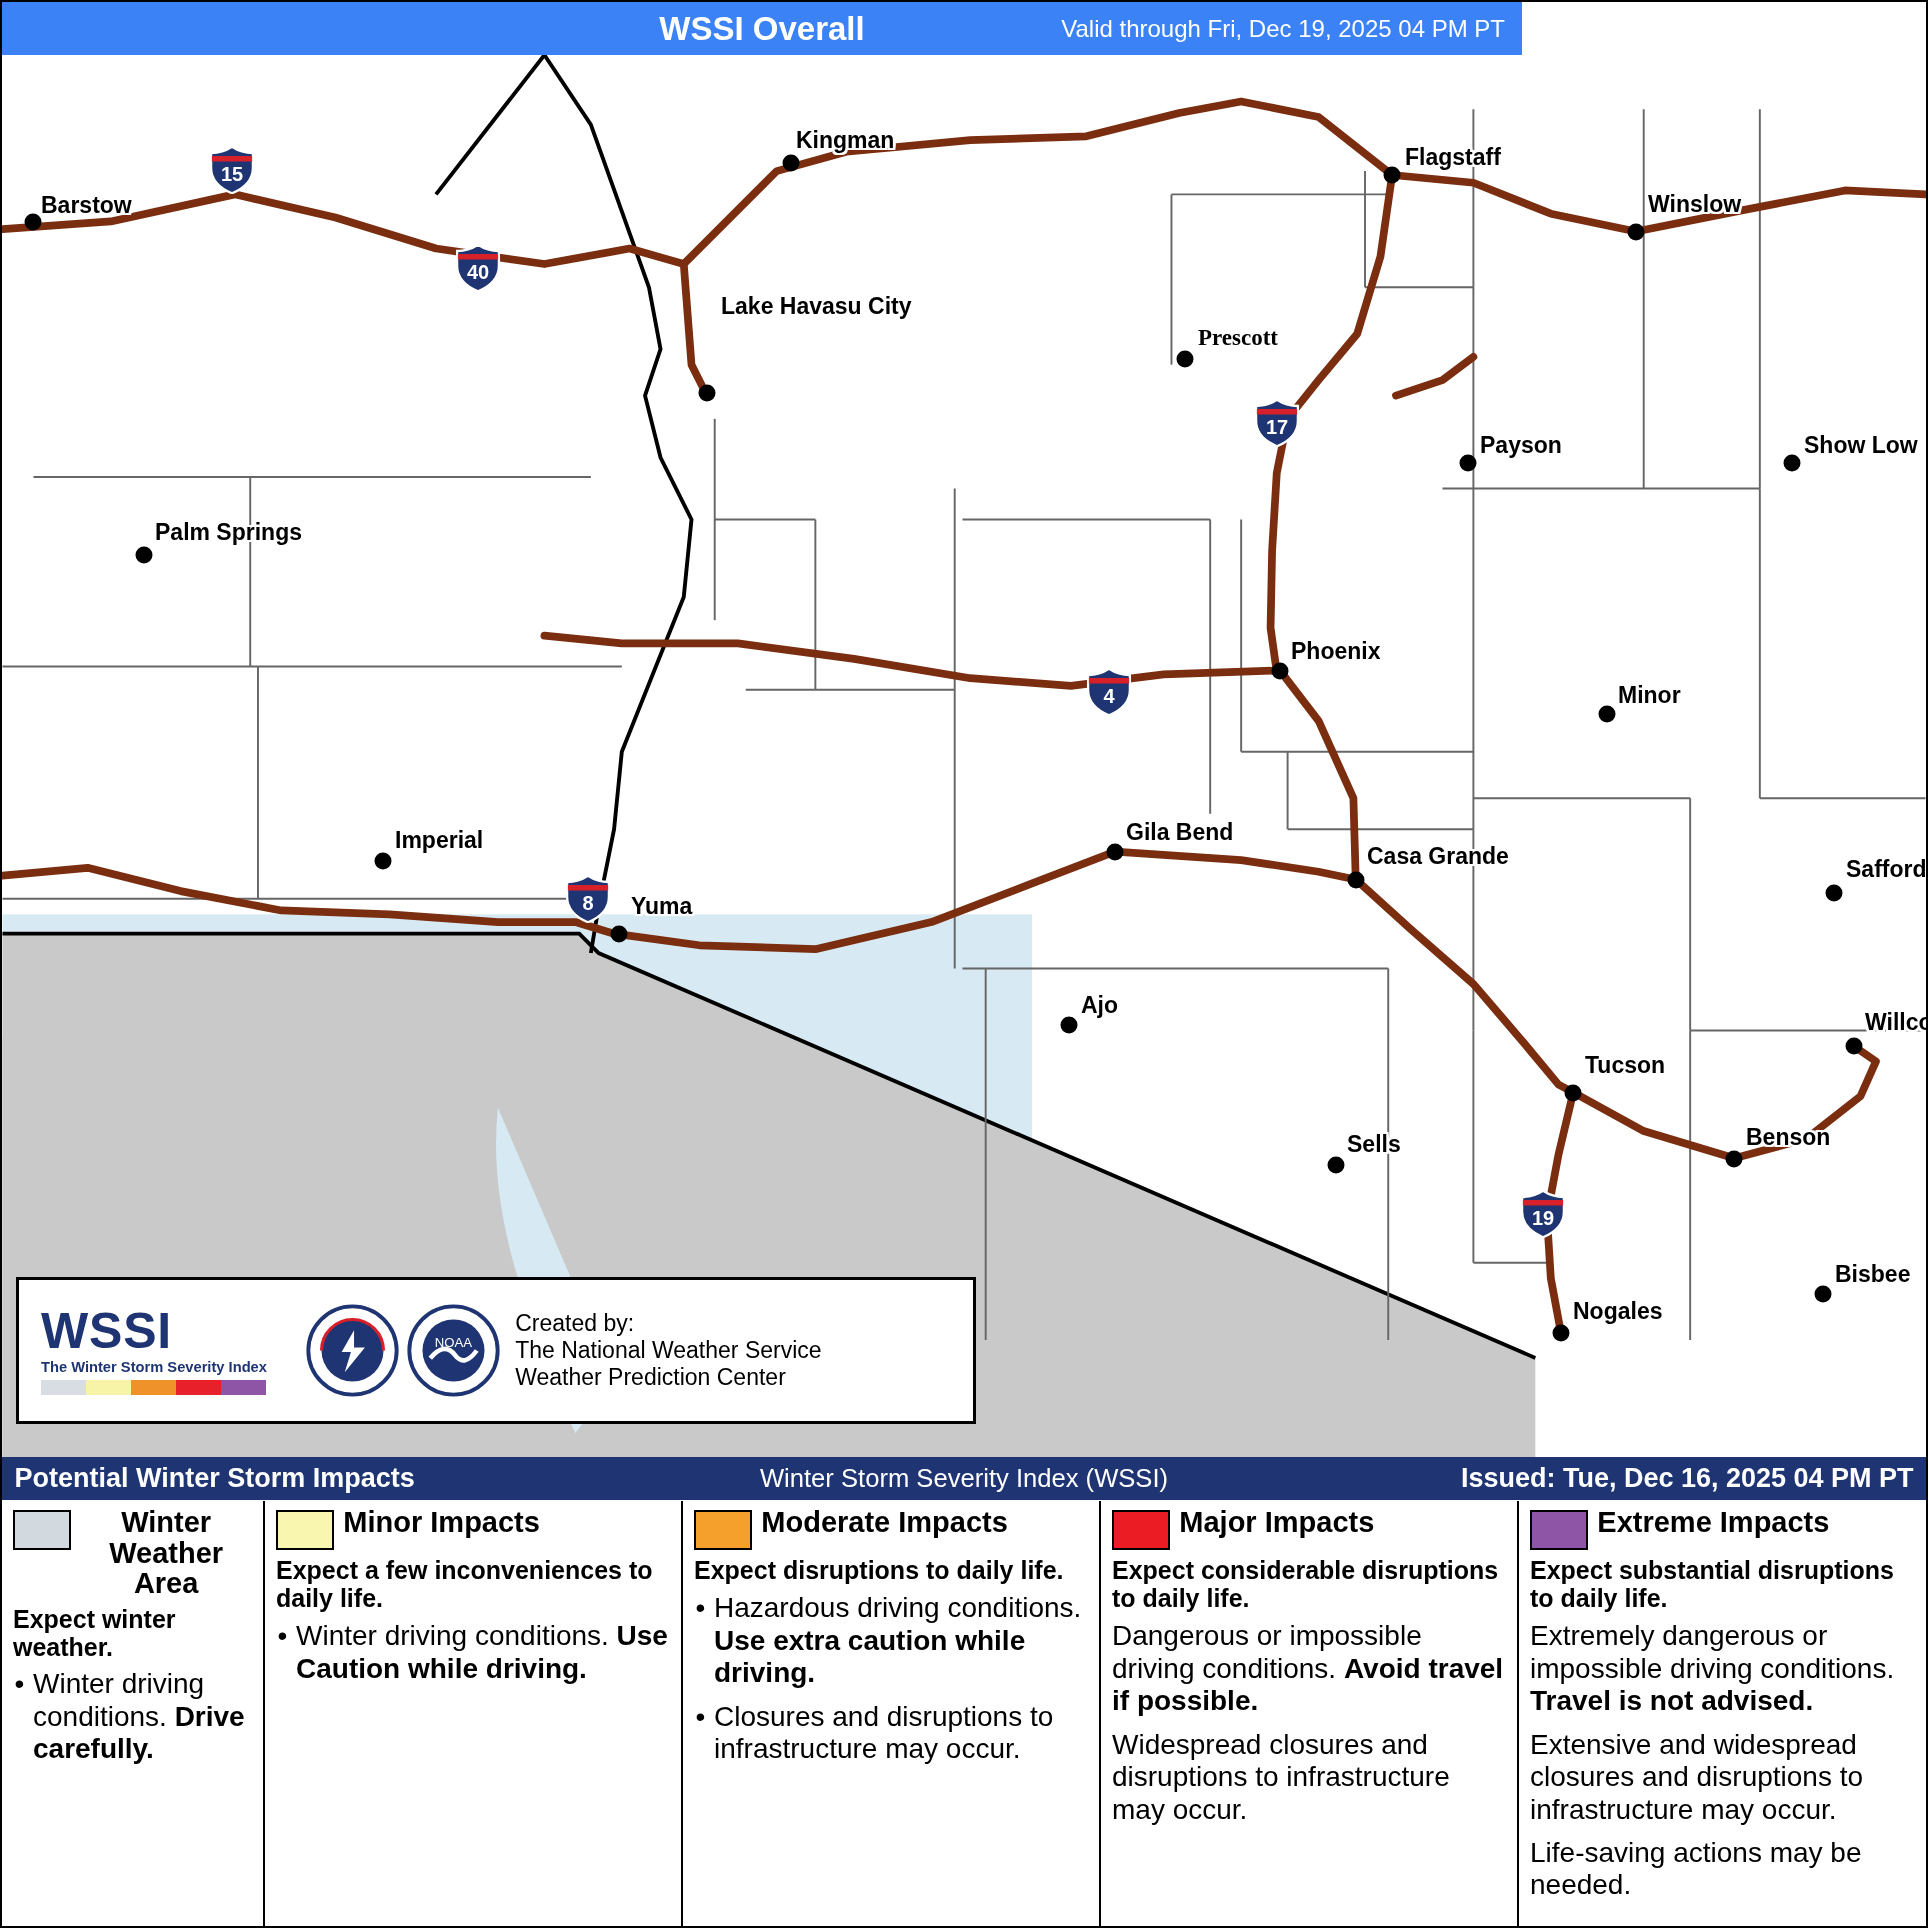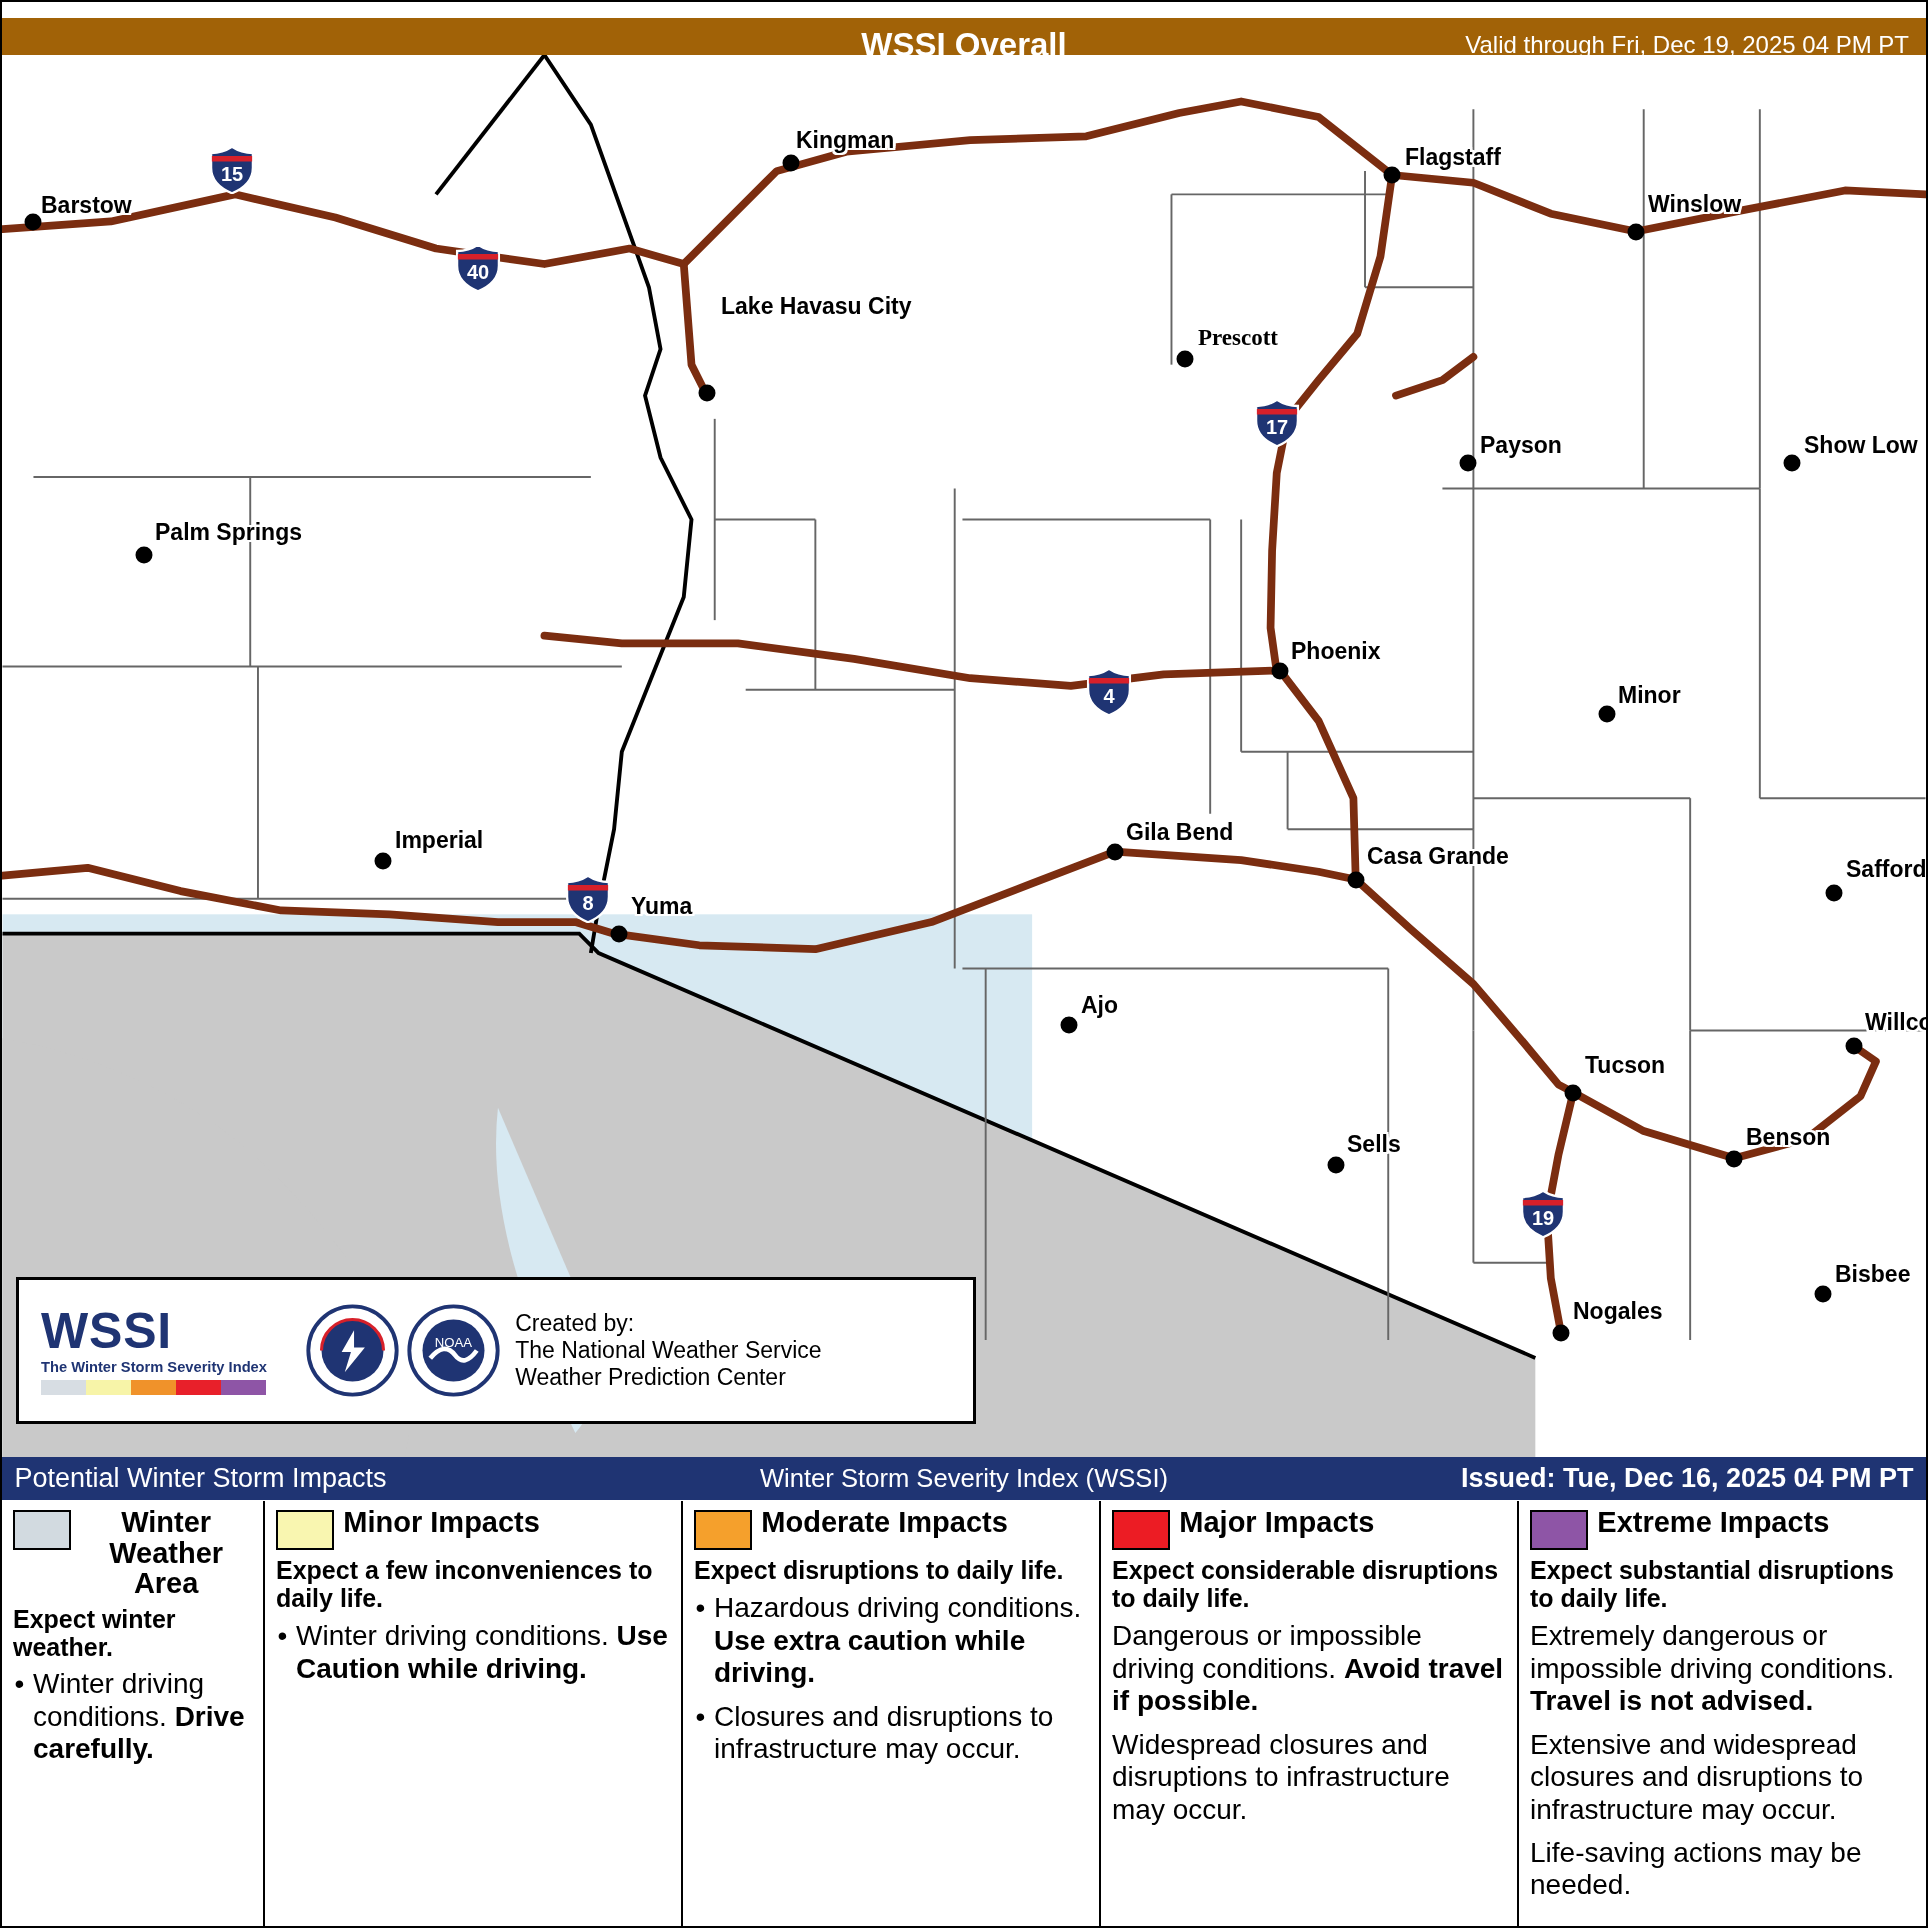--- a/index.html
+++ b/index.html
@@ -19,30 +19,29 @@
     height: 1928px;
     box-sizing: border-box;
     border: 2.3px solid #000;
     overflow: hidden;
   }
 
   
   #header {
     position: absolute;
     left: 0; top: 0;
-    width: 1924px;
+    width: 1520px;
     height: 53px;
-    background: #a16207;
+    background: #3b82f6;
     color: #ffffff;
     display: flex;
     align-items: center;
     justify-content: space-between;
     padding: 0 17px;
     box-sizing: border-box;
-    margin-top: 16px;
   }
   #header .title {
     font-size: 33px;
     font-weight: bold;
     position: absolute;
     left: 0; right: 0;
     text-align: center;
     pointer-events: none;
   }
   #header .valid {
@@ -151,21 +150,21 @@
     top: 1455px;
     width: 1924px;
     height: 43px;
     background: #1f3473;
     color: #fff;
     box-sizing: border-box;
     padding: 0 12.4px;
     display: flex;
     align-items: center;
   }
-  #subheader .left { font-size: 27px; font-weight: normal; width: 33%; }
+  #subheader .left { font-size: 27px; font-weight: bold; width: 33%; }
   #subheader .mid { font-size: 25.6px; width: 34%; text-align: center; }
   #subheader .right { font-size: 27px; font-weight: bold; width: 33%; text-align: right; }
 
   
   #legend {
     position: absolute;
     left: 0;
     top: 1499px;
     width: 1924px;
     height: 425px;

